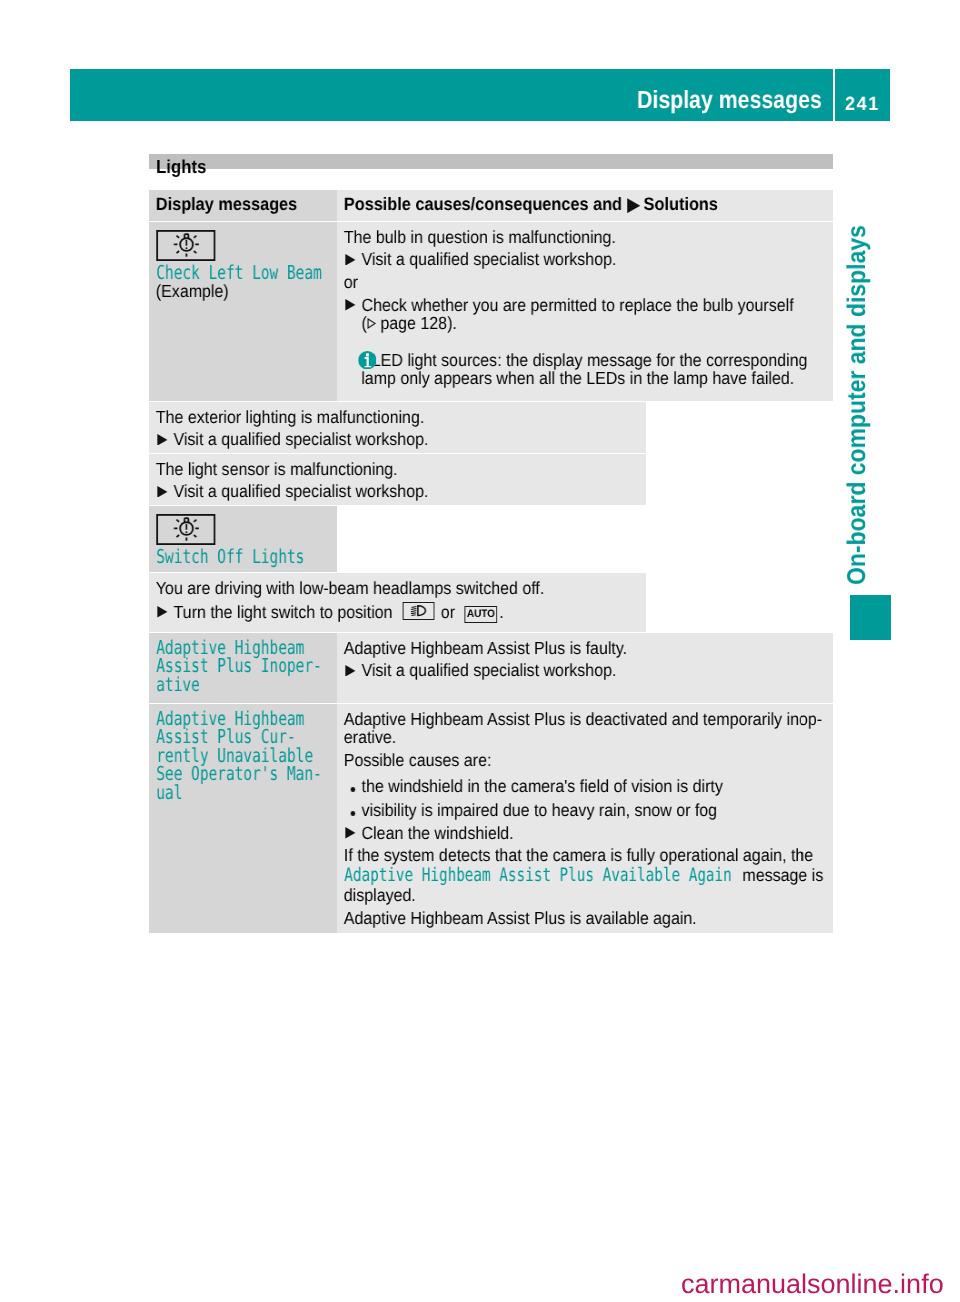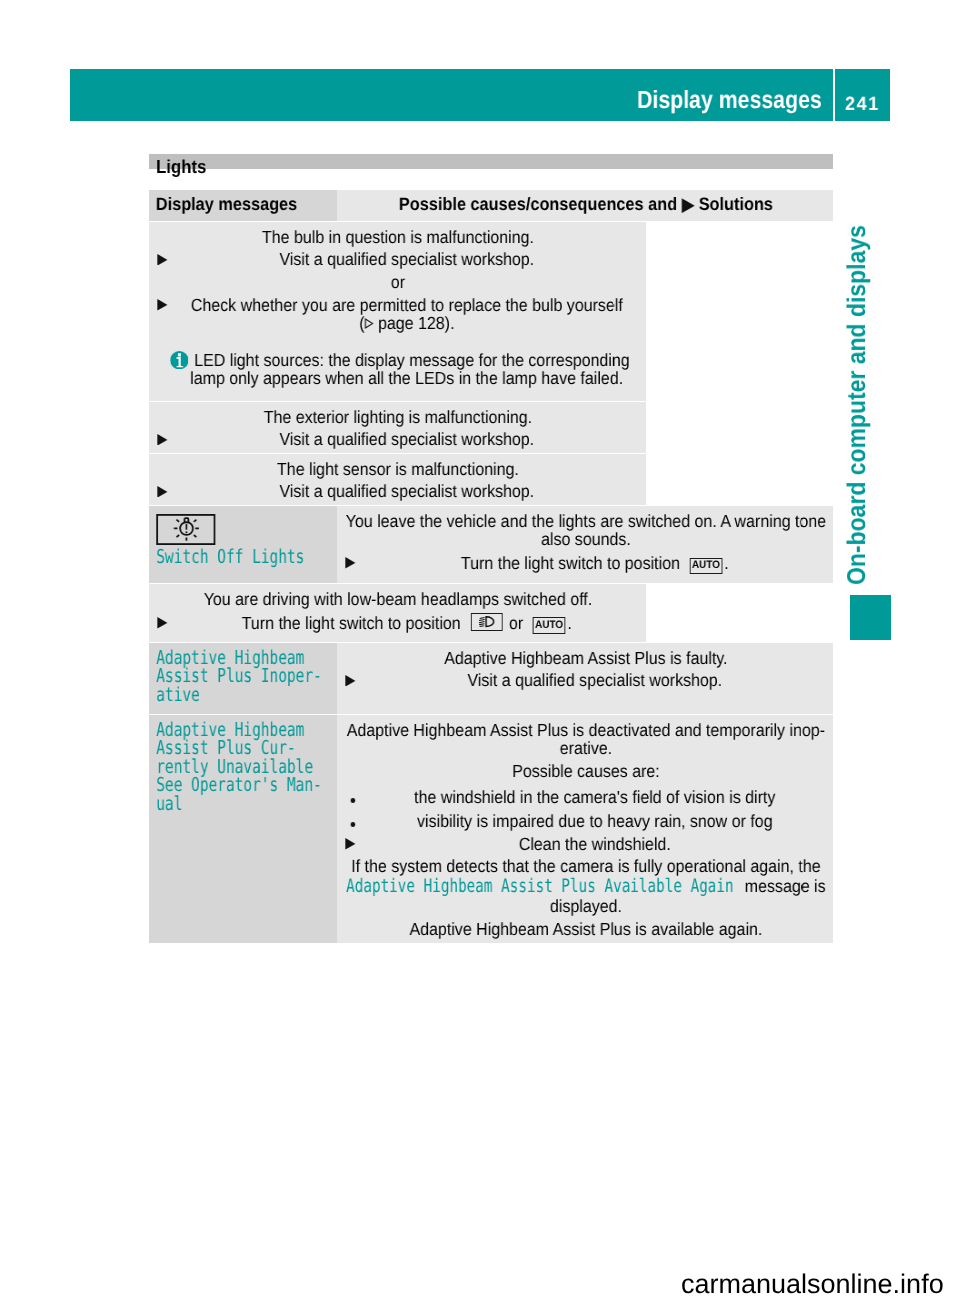--- a/index.html
+++ b/index.html
@@ -27,21 +27,21 @@
   
   .band{position:absolute;left:149px;top:153.8px;width:684px;height:15px;background:#bfbfbf;}
   .band span{position:absolute;left:7.4px;top:3.1px;font-size:18.8px;line-height:20px;font-weight:bold;color:#000;
              transform:scaleX(0.892);transform-origin:left top;display:inline-block;}
 
   
   .tbl{position:absolute;left:149px;top:189.8px;width:684px;}
   .trow{position:relative;display:flex;align-items:stretch;}
   #rows .trow{border-top:1.2px solid #ffffff;}
   .c1{width:187.5px;background:#d6d6d6;box-sizing:border-box;position:relative;}
-  .c2{width:496.5px;background:#e7e7e7;box-sizing:border-box;position:relative;text-align:center;}
+  .c2{width:496.5px;background:#e7e7e7;box-sizing:border-box;position:relative;}
   .c1in,.c2in,.hdr-title,.hdr-page,.sidetab-text,.band span,.wm{will-change:transform;}
   .c1in{padding:5.93px 4px 5.97px 7.5px;transform:scaleX(0.909);transform-origin:left top;width:206.3px;box-sizing:border-box;}
   .c2in{padding:5.5px 6px 4.65px 7.5px;transform:scaleX(0.909);transform-origin:left top;width:546.2px;box-sizing:border-box;}
   .c1in.noicon{padding-bottom:9.52px;}
   .thead .c1in{padding-top:4.5px;padding-bottom:8.1px;}
   .thead .c2in{padding-top:4.5px;padding-bottom:8.1px;}
   .thead b{font-size:17.94px;font-weight:bold;color:#000;line-height:19px;display:block;}
 
   
   .mono{color:#009a98;font-family:"DejaVu Sans Mono",monospace;font-size:19.2px;
@@ -65,21 +65,21 @@
           display:inline-block;transform:scaleX(0.842);transform-origin:left center;
           white-space:pre;line-height:21.8px;}
 
   .badge{display:inline-flex;align-items:center;justify-content:center;height:14.7px;
          border:1.5px solid #1a1a1a;padding:0 1.6px;margin:0 2.2px 0 5.8px;
          font-size:10.9px;font-weight:bold;line-height:10.9px;vertical-align:-4.6px;letter-spacing:0;position:relative;top:-5.1px;}
   .badge-ico{display:inline-block;border:1.5px solid #1a1a1a;padding:2px 7.8px;margin:0 2.2px 0 5.8px;
          line-height:0;vertical-align:-4.5px;font-size:0;position:relative;top:-5.5px;}
   .badge-ico svg{transform:scaleX(1.10011);transform-origin:left top;}
 
-  .wm{position:absolute;left:681.3px;top:1268.8px;font-size:27px;line-height:30px;color:#000000;white-space:nowrap;}
+  .wm{position:absolute;left:681.3px;top:1268.8px;font-size:27px;line-height:30px;color:#be185d;white-space:nowrap;}
   svg{display:inline-block;}
   .htri{display:inline-block;line-height:0;transform:scaleX(1.10011);transform-origin:left center;vertical-align:-3.4px;width:13.4px;margin:0 0.2px -0.1px 0.2px;}
   .bulbbox{display:block;line-height:0;font-size:0;margin:2.47px 0 2.3px 0;transform:scaleX(1.10011);transform-origin:left top;}
 </style>
 </head>
 <body>
 
 <div class="hdr">
   <div class="hdr-title">Display messages</div>
   <div class="hdr-sep"></div>
@@ -105,20 +105,39 @@
     <div class="c2">
         <div class="c2in">
       <b><span>Possible causes/consequences and</span> <span class="htri"><svg width="13.4" height="15.3" viewBox="0 0 13.4 15.3">
                 <polygon points="0.2,0.15 13.25,7.65 0.2,15.15" fill="#111"></polygon>
               </svg></span> <span>Solutions</span></b>
     </div>
       </div>
   </div>
   <div id="rows">
       <div class="trow">
+        <div class="c1">
+          <div class="c1in">
+            <span class="bulbbox"><svg width="59.2" height="31" viewBox="0 0 59.2 31">
+                <rect x="0.9" y="0.9" width="57.4" height="29.2" fill="none" stroke="#111" stroke-width="1.8"></rect>
+                <g stroke="#111" stroke-width="1.75" fill="none" stroke-linecap="butt">
+                  <path d="M28.3 8.8 v-3.7 a0.9 0.9 0 0 1 0.9 -0.9 h2.0 a0.9 0.9 0 0 1 0.9 0.9 v3.7"></path>
+                  <circle cx="30.2" cy="14.5" r="6.4"></circle>
+                  <path d="M30.2 23.5 v3.2"></path>
+                  <path d="M17.6 14.3 h3.6 M39.0 14.3 h3.6"></path>
+                  <path d="M20.3 5.7 l2.5 2.1 M37.6 21.0 l2.5 2.1"></path>
+                  <path d="M40.1 5.7 l-2.5 2.1 M22.8 21.0 l-2.5 2.1"></path>
+                </g>
+                <path d="M30.2 9.8 v5.9" stroke="#111" stroke-width="1.6"></path>
+                <rect x="29.4" y="17.4" width="1.7" height="1.7" fill="#111"></rect>
+              </svg></span>
+            <div class="mono">Check Left Low Beam</div>
+            <div class="note">(Example)</div>
+          </div>
+        </div>
         <div class="c2">
           <div class="c2in">
             <p class="">The bulb in question is malfunctioning.</p>
             <p class="act gap"><span class="tri"><svg width="10.4" height="11.7" viewBox="0 0 10.4 11.7">
                   <polygon points="0.15,0.1 10.3,5.85 0.15,11.6" fill="#111"></polygon>
                 </svg></span>Visit a qualified specialist workshop.</p>
             <p class="gap">or</p>
             <p class="act gap"><span class="tri"><svg width="10.4" height="11.7" viewBox="0 0 10.4 11.7">
                   <polygon points="0.15,0.1 10.3,5.85 0.15,11.6" fill="#111"></polygon>
                 </svg></span>Check whether you are permitted to replace the bulb yourself<br>(<svg width="10" height="11" viewBox="0 0 10 11">
@@ -164,28 +183,20 @@
                   <path d="M17.6 14.3 h3.6 M39.0 14.3 h3.6"></path>
                   <path d="M20.3 5.7 l2.5 2.1 M37.6 21.0 l2.5 2.1"></path>
                   <path d="M40.1 5.7 l-2.5 2.1 M22.8 21.0 l-2.5 2.1"></path>
                 </g>
                 <path d="M30.2 9.8 v5.9" stroke="#111" stroke-width="1.6"></path>
                 <rect x="29.4" y="17.4" width="1.7" height="1.7" fill="#111"></rect>
               </svg></span>
             <div class="mono">Switch Off Lights</div>
           </div>
         </div>
-        <div class="c2">
-          <div class="c2in">
-            <p class="">You leave the vehicle and the lights are switched on. A warning tone also sounds.</p>
-            <p class="act hasbadge gap"><span class="tri"><svg width="10.4" height="11.7" viewBox="0 0 10.4 11.7">
-                  <polygon points="0.15,0.1 10.3,5.85 0.15,11.6" fill="#111"></polygon>
-                </svg></span>Turn the light switch to position <span class="badge">AUTO</span>.</p>
-          </div>
-        </div>
       </div>
       <div class="trow">
         <div class="c2">
           <div class="c2in">
             <p class="">You are driving with low-beam headlamps switched off.</p>
             <p class="act hasbadge gap"><span class="tri"><svg width="10.4" height="11.7" viewBox="0 0 10.4 11.7">
                   <polygon points="0.15,0.1 10.3,5.85 0.15,11.6" fill="#111"></polygon>
                 </svg></span>Turn the light switch to position <span class="badge-ico"><svg width="17.7" height="11.3" viewBox="0 0 17.7 11.3">
                   <path d="M8.0 0.85 C12.0 0.85 15.6 2.9 15.6 5.65 C15.6 8.4 12.0 10.45 8.0 10.45 Z" fill="none" stroke="#111" stroke-width="1.5"></path>
                   <g stroke="#111" stroke-width="1.05" fill="none">

